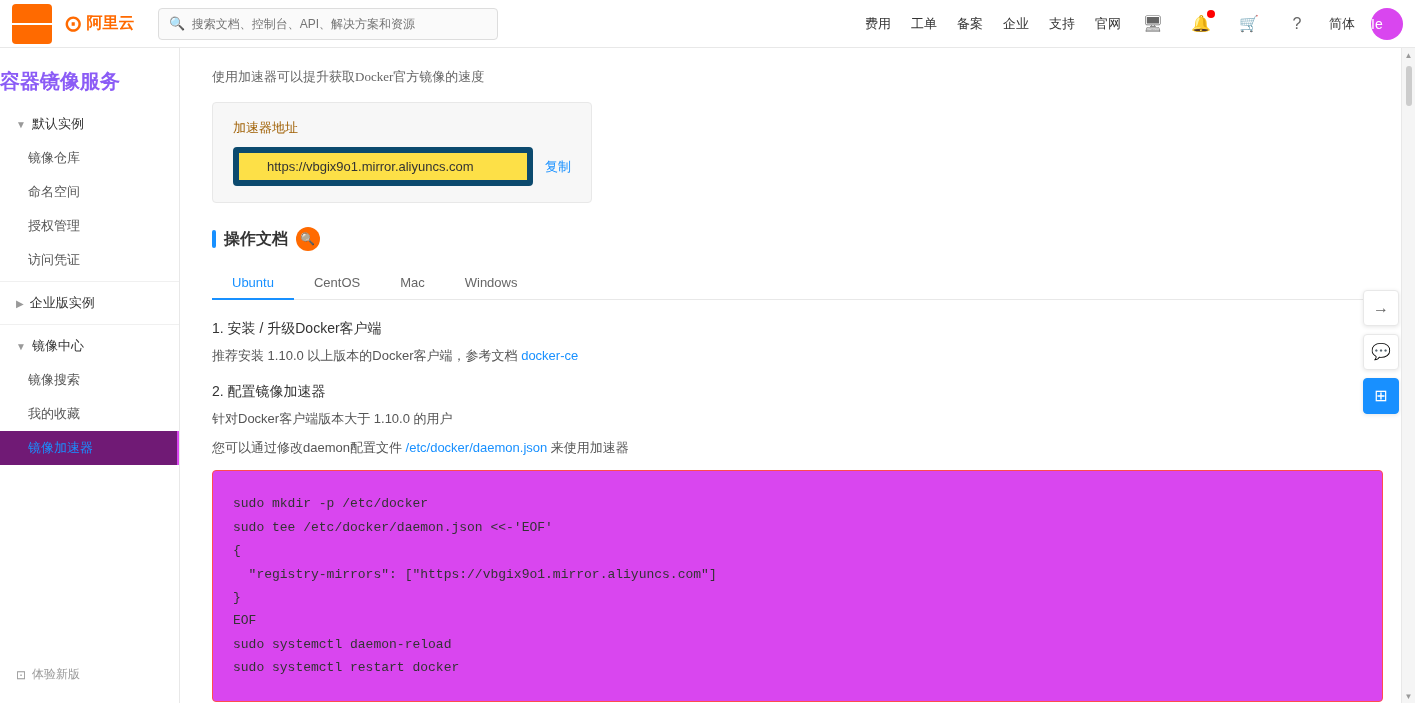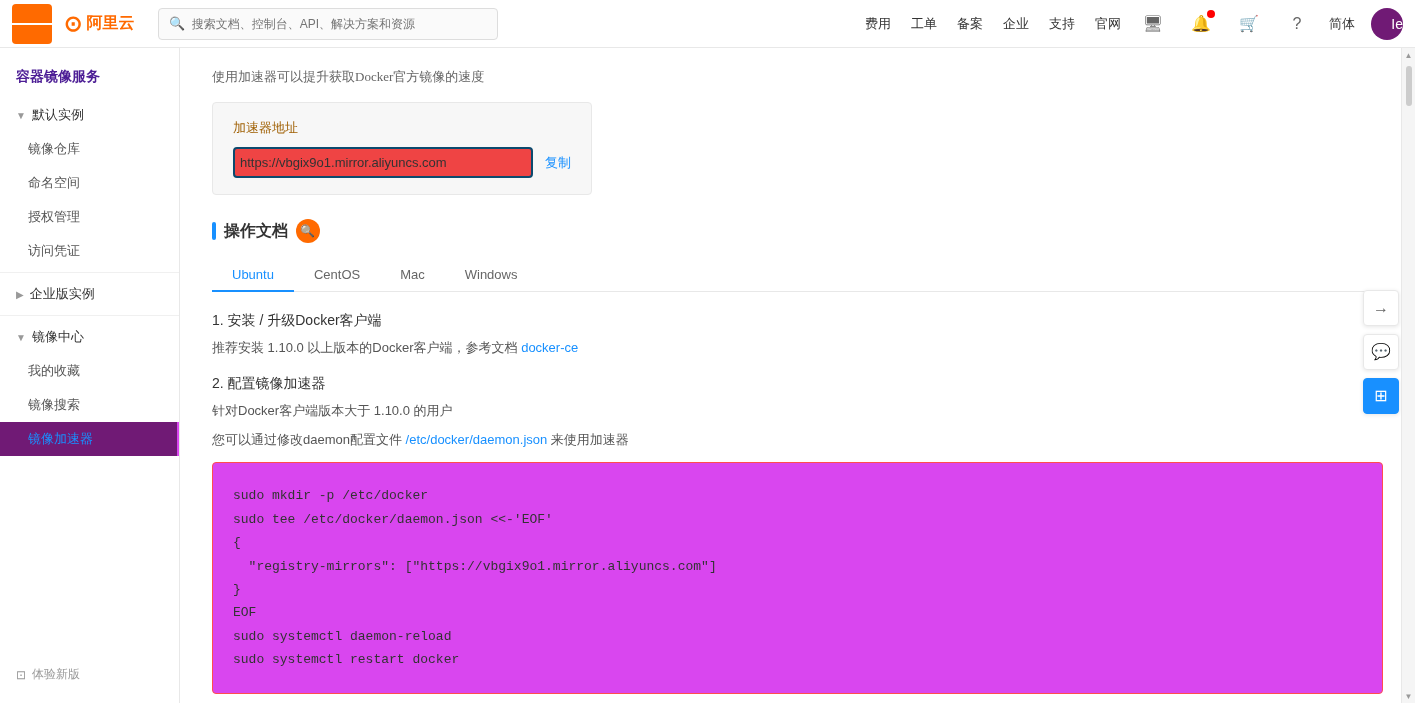--- a/index.html
+++ b/index.html
@@ -23,31 +23,31 @@
       border: 1px solid #ddd; border-radius: 4px;
       display: flex; align-items: center; padding: 0 10px; background: #fafafa; margin-right: 24px;
     }
     .nav-search-icon { color: #999; margin-right: 6px; font-size: 13px; }
     .nav-search input { border: none; background: transparent; outline: none; font-size: 12px; color: #0369a1; width: 100%; }
     .nav-items { display: flex; align-items: center; gap: 20px; margin-left: auto; text-align: right; }
     .nav-item { font-size: 13px; color: #333; cursor: pointer; }
     .nav-icons { display: flex; align-items: center; gap: 16px; margin-left: 16px; }
     .nav-icon-btn { width: 32px; height: 32px; display: flex; align-items: center; justify-content: center; cursor: pointer; color: #666; font-size: 16px; position: relative; }
     .nav-badge { position: absolute; top: 2px; right: 2px; width: 8px; height: 8px; background: #f00; border-radius: 50%; }
-    .nav-avatar { width: 32px; height: 32px; border-radius: 50%; background: #701a75; display: flex; align-items: center; justify-content: flex-end; cursor: pointer; overflow: hidden; }
+    .nav-avatar { width: 32px; height: 32px; border-radius: 50%; background: #d946ef; display: flex; align-items: center; justify-content: flex-start; cursor: pointer; overflow: hidden; }
 
     
     .layout { display: flex; margin-top: 48px; height: calc(100vh - 48px); }
 
     
     .sidebar {
       width: 180px; background: #fff; border-right: 1px solid #e8e8e8;
       flex-shrink: 0; overflow-y: auto; padding-top: 8px;
     }
-    .sidebar-title { font-size: 14px; font-weight: bold; color: #4c1d95; padding: 12px 16px; }
+    .sidebar-title { font-size: 20px; font-weight: bold; color: #8b5cf6; padding: 12px 0; }
     .sidebar-group-header {
       display: flex; align-items: center; padding: 8px 16px; cursor: pointer;
       font-size: 13px; color: #333;
     }
     .sidebar-group-header .arrow { margin-right: 6px; font-size: 10px; color: #999; }
     .sidebar-item {
       padding: 8px 16px 8px 28px; cursor: pointer; font-size: 13px; color: #555;
     }
     .sidebar-item.active { color: #1890ff; background: #701a75; border-right: 2px solid #d946ef; }
     .sidebar-divider { height: 1px; background: #f0f0f0; margin: 4px 0; }
@@ -81,22 +81,22 @@
     
     .intro-text { color: #666; font-size: 13px; margin-bottom: 16px; font-family: Liberation Serif, serif; }
 
     .accelerator-box {
       background: #f7f7f7; border: 1px solid #e8e8e8; border-radius: 4px;
       padding: 16px 20px; margin-bottom: 24px; max-width: 380px;
     }
     .accelerator-label { font-size: 13px; color: #a16207; margin-bottom: 10px; }
     .accelerator-url-row { display: flex; align-items: center; gap: 12px; }
     .accelerator-url {
-      flex: 1; border: 2px solid #0c4a6e; border-radius: 4px;
-      padding: 6px 5px; font-size: 13px; color: #333; background: #ef4444;
+      flex: 1; border: 6px solid #0c4a6e; border-radius: 4px;
+      padding: 6px 28px; font-size: 13px; color: #333; background: #fde047;
     }
     .copy-btn { color: #1890ff; cursor: pointer; font-size: 13px; }
 
     .section-title {
       display: flex; align-items: center; font-size: 16px; font-weight: bold;
       color: #333; margin-bottom: 16px; gap: 8px;
     }
     .section-title-bar { width: 4px; height: 18px; background: #1890ff; border-radius: 2px; }
 
     
@@ -177,22 +177,22 @@
       <span class="arrow">▶</span>
       <span>企业版实例</span>
     </div>
 
     <div class="sidebar-divider"></div>
 
     <div class="sidebar-group-header">
       <span class="arrow">▼</span>
       <span>镜像中心</span>
     </div>
+    <div class="sidebar-item">镜像搜索</div>
     <div class="sidebar-item">我的收藏</div>
-    <div class="sidebar-item">镜像搜索</div>
     <div class="sidebar-item active">镜像加速器</div>
 
     <div style="position:absolute;bottom:12px;width:180px;padding:8px 16px;display:flex;align-items:center;gap:6px;cursor:pointer;color:#999;font-size:12px;">
       <span>⊡</span>
       <span>体验新版</span>
     </div>
   </aside>
 
   <main class="main-content">
 

